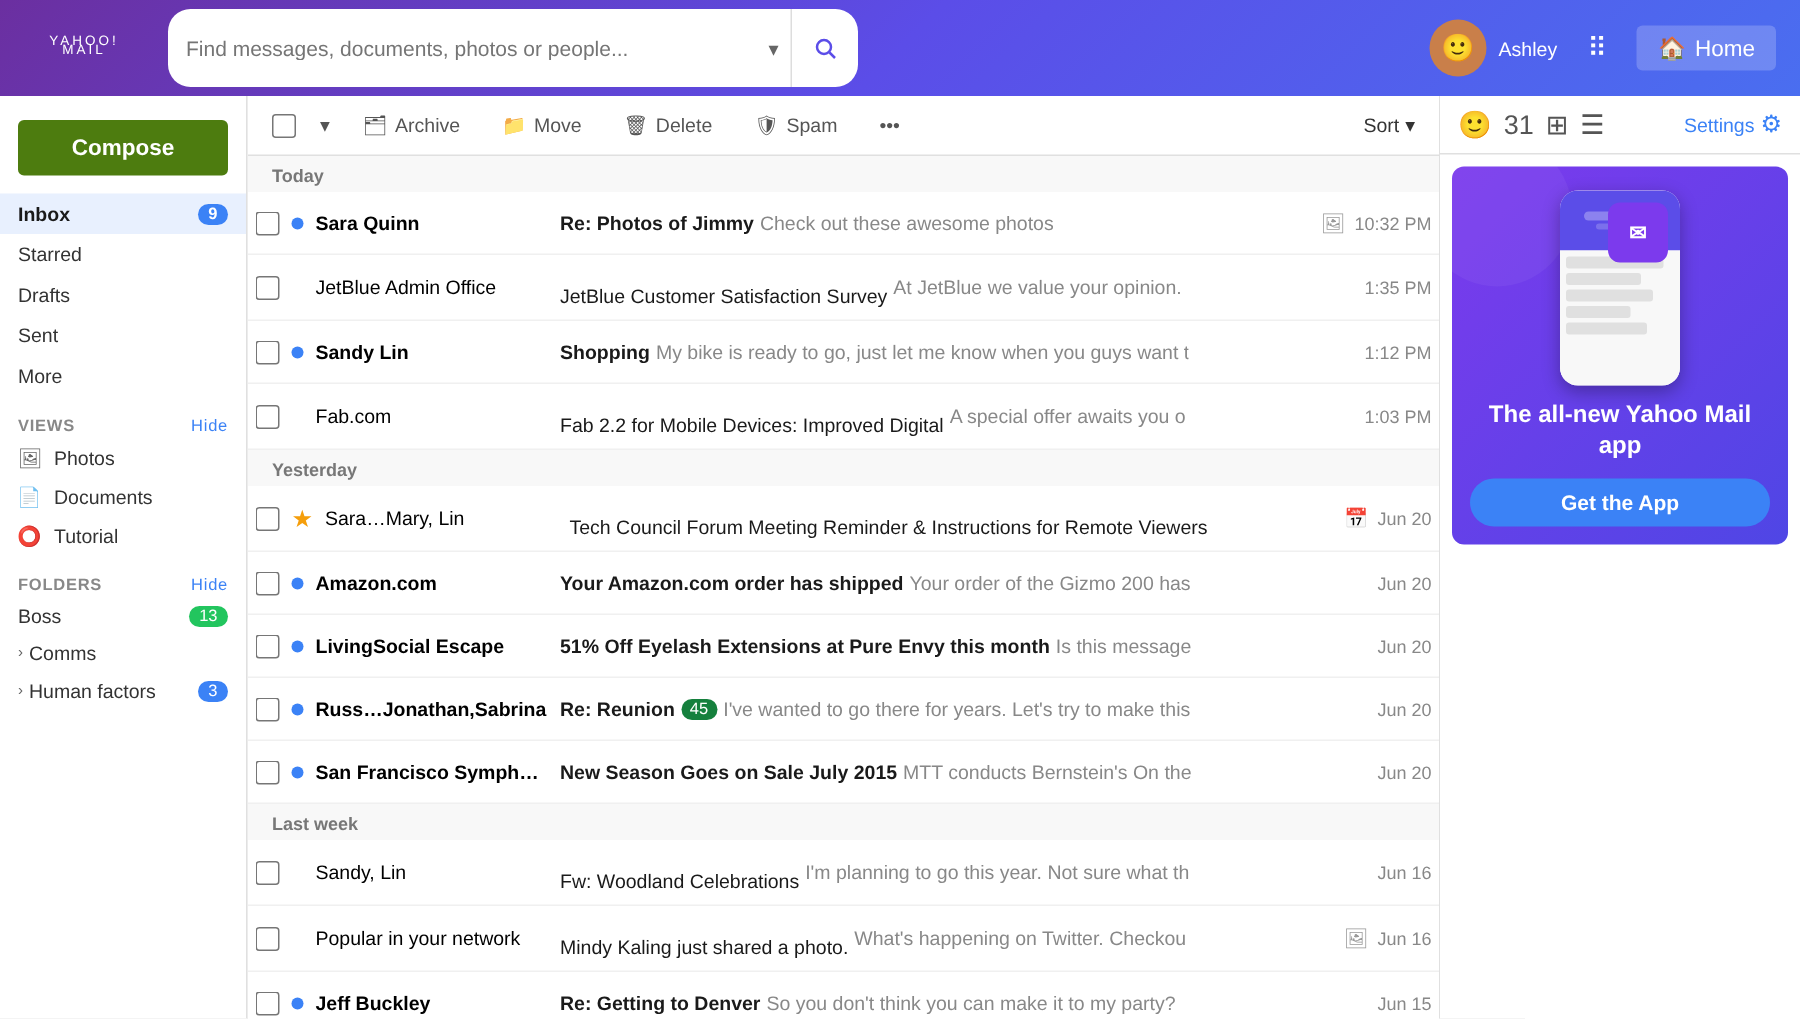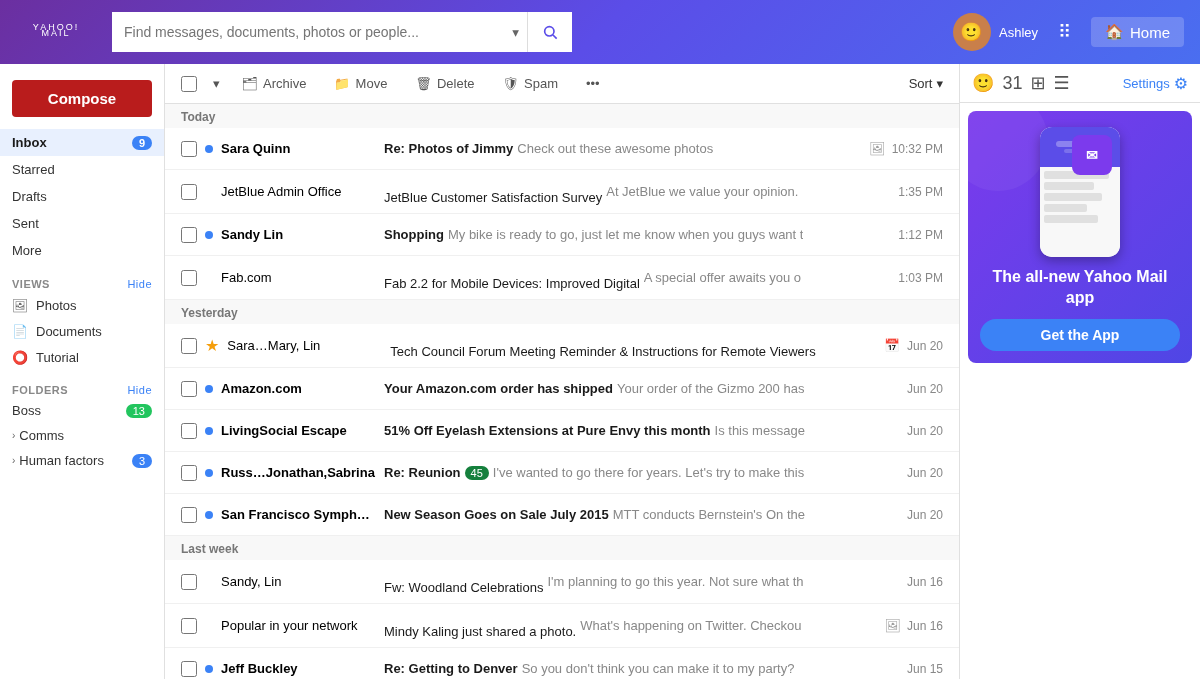--- a/index.html
+++ b/index.html
@@ -24,23 +24,23 @@
       letter-spacing: -1px;
       min-width: 80px;
     }
     .logo span { font-size: 9px; font-weight: 400; letter-spacing: 2px; margin-top: -4px; }
     .search-bar {
       flex: 1;
       max-width: 460px;
       display: flex;
       align-items: center;
       background: white;
-      border-radius: 0;
+      border-radius: 15px;
       overflow: hidden;
-      height: 40px;
+      height: 52px;
     }
     .search-input {
       flex: 1;
       border: none;
       outline: none;
       padding: 0 12px;
       font-size: 14px;
       color: #333;
     }
     .search-dropdown-btn {
@@ -113,21 +113,21 @@
     
     .sidebar {
       width: 165px;
       background: white;
       border-right: 1px solid #e0e0e0;
       overflow-y: auto;
       padding: 8px 0;
       flex-shrink: 0;
     }
     .compose-btn {
-      background: #b91c1c;
+      background: #4d7c0f;
       color: white;
       border: none;
       border-radius: 4px;
       padding: 10px 0;
       width: calc(100% - 24px);
       margin: 8px 12px 12px;
       font-size: 15px;
       font-weight: 600;
       cursor: pointer;
       display: block;
@@ -271,21 +271,21 @@
     .date-group {
       padding: 6px 16px 4px;
       font-size: 12px;
       color: #777;
       font-weight: 600;
       background: #f8f8f8;
     }
     .email-row {
       display: flex;
       align-items: center;
-      padding: 8px 16px;
+      padding: 8px 5px;
       background: white;
       border-bottom: 1px solid #f0f0f0;
       cursor: pointer;
       gap: 8px;
       min-height: 42px;
     }
     .email-row.unread { background: white; }
     .email-checkbox { width: 16px; height: 16px; flex-shrink: 0; cursor: pointer; }
     .unread-dot {
       width: 8px;

